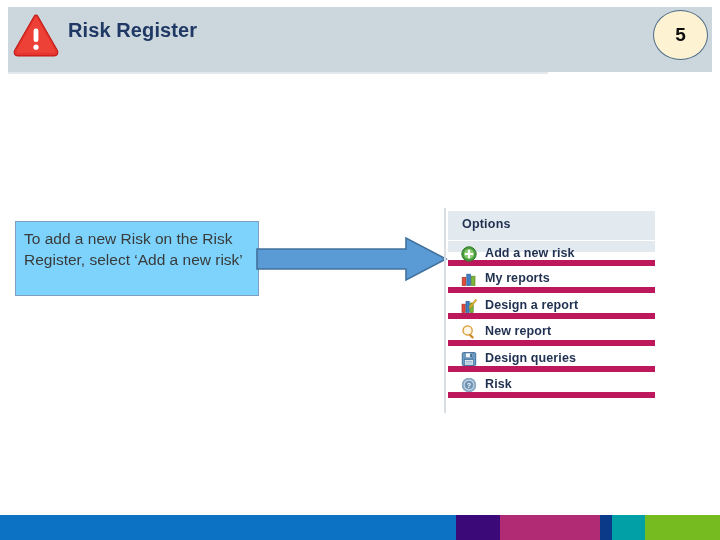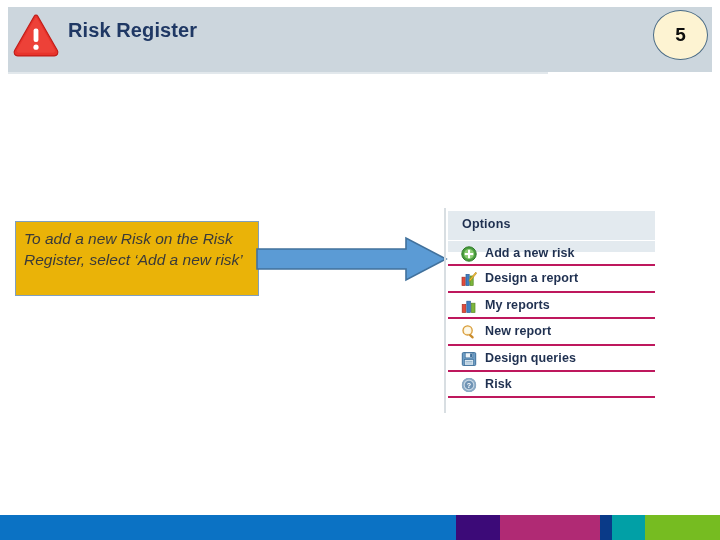--- a/index.html
+++ b/index.html
@@ -146,21 +146,21 @@
   }
   .opt-list {
     position: absolute;
     left: 0;
     top: 29px;
     width: 207px;
   }
   .opt-row {
     position: relative;
     height: 26.4px;
-    border-bottom: 2px solid #be185d;
+    border-bottom: 6px solid #be185d;
     box-sizing: border-box;
   }
   .opt-row:first-child { border-top: 1px solid #ffffff; }
   .opt-icon {
     position: absolute;
     left: 13px;
     top: 5px;
     width: 16px;
     height: 16px;
   }
@@ -201,21 +201,21 @@
     <circle cx="24" cy="34.2" r="2.6" fill="#ffffff"></circle>
   </svg>
 </div>
 <div class="title-text" style="color: rgb(31, 56, 100);">Risk Register</div>
 
 <div class="page-badge">
   <div class="page-badge-ellipse" style="background: rgb(253, 243, 210); border-color: rgb(74, 107, 134);"></div>
   <div class="page-badge-num">5</div>
 </div>
 
-<div class="callout-box" style="background: #eab308; border-color: rgb(127, 159, 192); font-style: italic;">
+<div class="callout-box" style="background: #7dd3fc; border-color: rgb(127, 159, 192);">
   <div class="callout-text">To add a new Risk on the Risk Register, select ‘Add a new risk’</div>
 </div>
 
 <div class="arrow-wrap">
   <svg width="192" height="46" viewBox="0 0 192 46">
     <path d="M1 13 H150 V2 L190 23 L150 44 V33 H1 Z" fill="#5b9bd5" stroke="#41719c" stroke-width="1.6" stroke-linejoin="miter"></path>
   </svg>
 </div>
 
 <div class="panel-left-rule"></div>
@@ -234,38 +234,38 @@
           <rect x="7" y="3.8" width="2.1" height="8.4" fill="#ffffff"></rect>
           <rect x="3.8" y="7" width="8.4" height="2.1" fill="#ffffff"></rect>
         </svg>
       </span>
       <span class="opt-label">Add a new risk</span>
     </div>
 
     <div class="opt-row">
       <span class="opt-icon">
         <svg width="16" height="16" viewBox="0 0 16 16">
+          <rect x="1.2" y="6.5" width="3.6" height="8" fill="#e24b3c" stroke="#a82f24" stroke-width="0.7"></rect>
+          <rect x="5.8" y="3.2" width="3.6" height="11.3" fill="#3f7fc4" stroke="#2a5b94" stroke-width="0.7"></rect>
+          <rect x="10.4" y="5.2" width="3.6" height="9.3" fill="#7cb63a" stroke="#58892a" stroke-width="0.7"></rect>
+        </svg>
+      </span>
+      <span class="opt-label">My reports</span>
+    </div>
+
+    <div class="opt-row">
+      <span class="opt-icon">
+        <svg width="16" height="16" viewBox="0 0 16 16">
           <rect x="1" y="6.2" width="3.2" height="8.3" fill="#e24b3c" stroke="#a82f24" stroke-width="0.7"></rect>
           <rect x="5" y="3.4" width="3.2" height="11.1" fill="#3f7fc4" stroke="#2a5b94" stroke-width="0.7"></rect>
           <rect x="9" y="5" width="3.2" height="9.5" fill="#7cb63a" stroke="#58892a" stroke-width="0.7"></rect>
           <path d="M14.8 1.2 L15.6 2.3 L9.6 9.6 L8.1 10.3 L8.5 8.6 Z" fill="#f5c23a" stroke="#b8861c" stroke-width="0.7" stroke-linejoin="round"></path>
         </svg>
       </span>
       <span class="opt-label">Design a report</span>
-    </div>
-
-    <div class="opt-row">
-      <span class="opt-icon">
-        <svg width="16" height="16" viewBox="0 0 16 16">
-          <rect x="1.2" y="6.5" width="3.6" height="8" fill="#e24b3c" stroke="#a82f24" stroke-width="0.7"></rect>
-          <rect x="5.8" y="3.2" width="3.6" height="11.3" fill="#3f7fc4" stroke="#2a5b94" stroke-width="0.7"></rect>
-          <rect x="10.4" y="5.2" width="3.6" height="9.3" fill="#7cb63a" stroke="#58892a" stroke-width="0.7"></rect>
-        </svg>
-      </span>
-      <span class="opt-label">My reports</span>
     </div>
 
     <div class="opt-row">
       <span class="opt-icon">
         <svg width="16" height="16" viewBox="0 0 16 16">
           <circle cx="6.6" cy="6.4" r="4.6" fill="#fdf2d4" stroke="#d79a36" stroke-width="1.3"></circle>
           <circle cx="6.6" cy="6.4" r="2.9" fill="#ffffff" opacity="0.55"></circle>
           <rect x="9.2" y="9.6" width="5.4" height="2.4" rx="1.1" fill="#c98b2c" transform="rotate(42 9.2 9.6)"></rect>
         </svg>
       </span>

